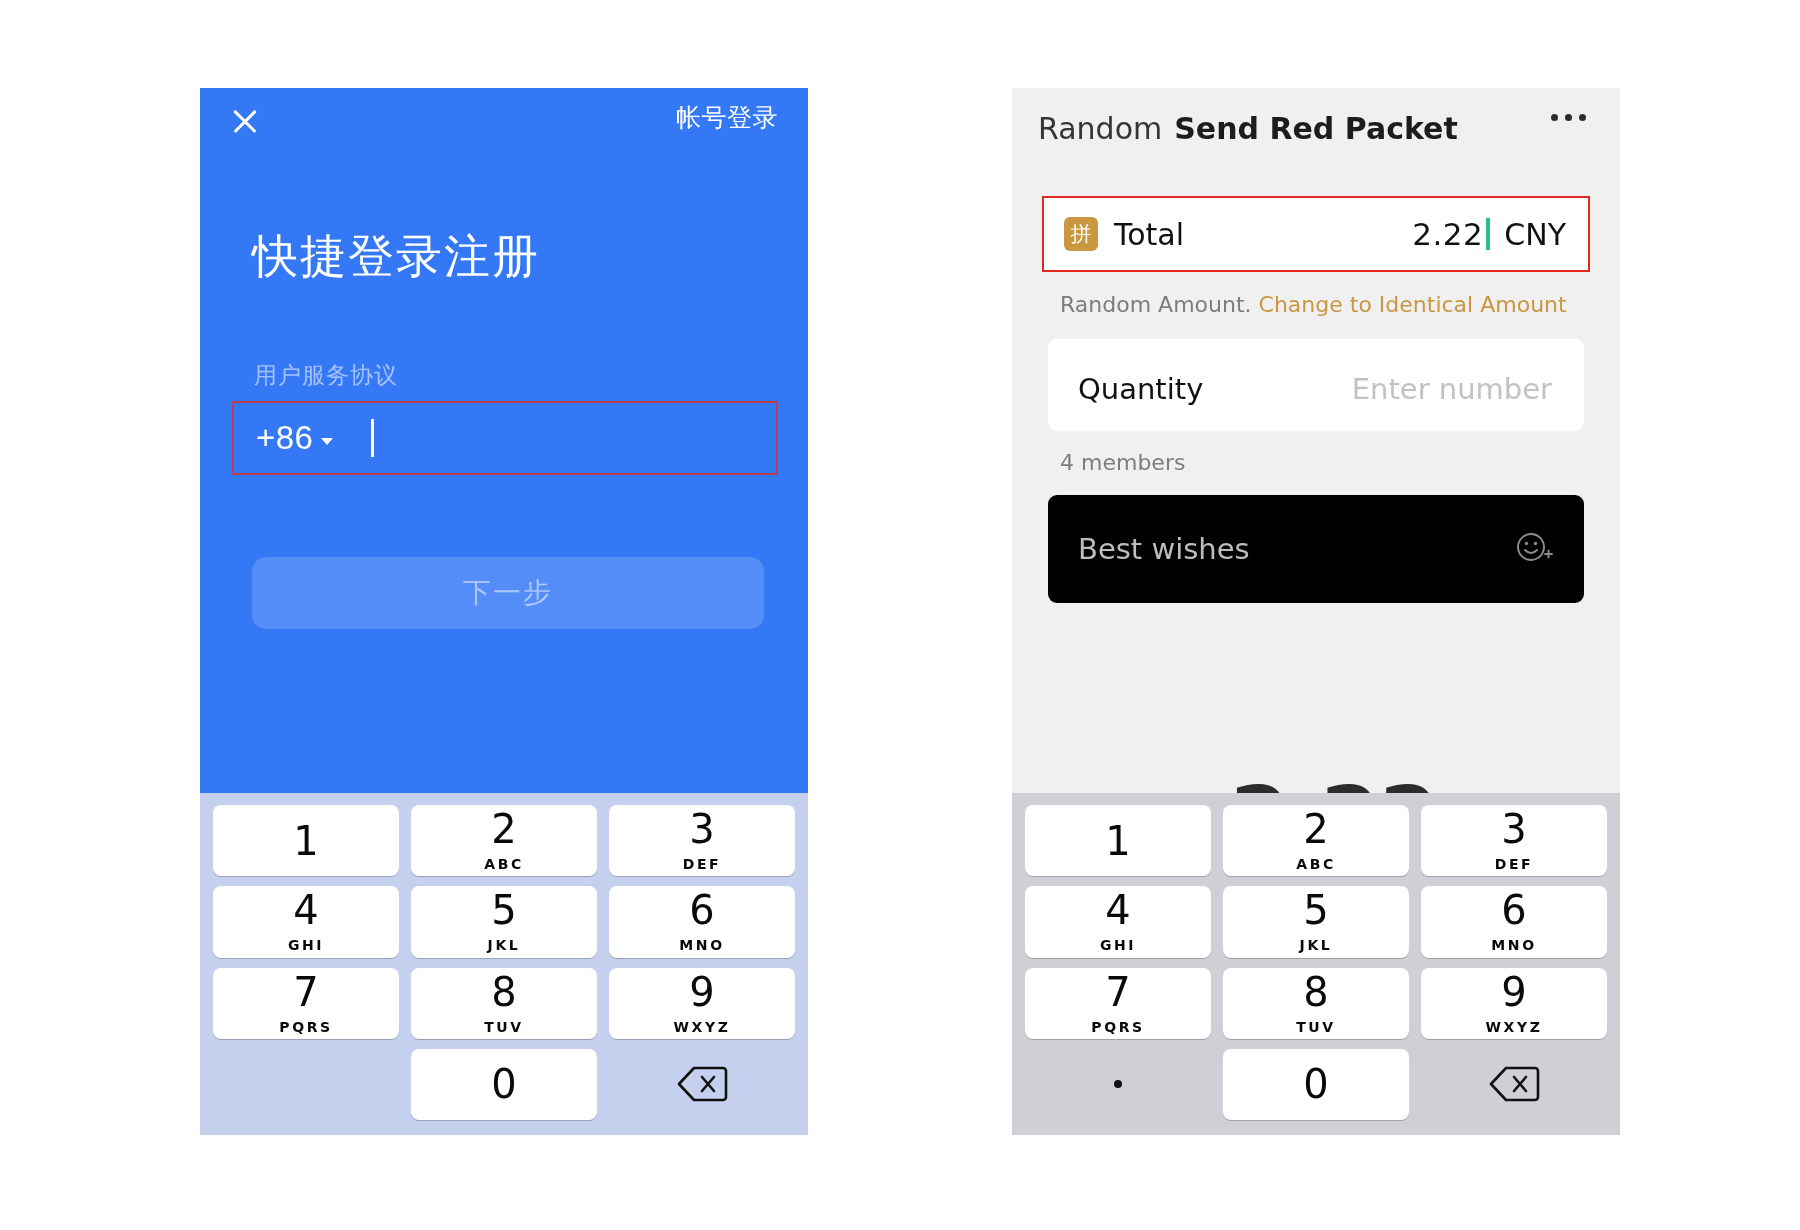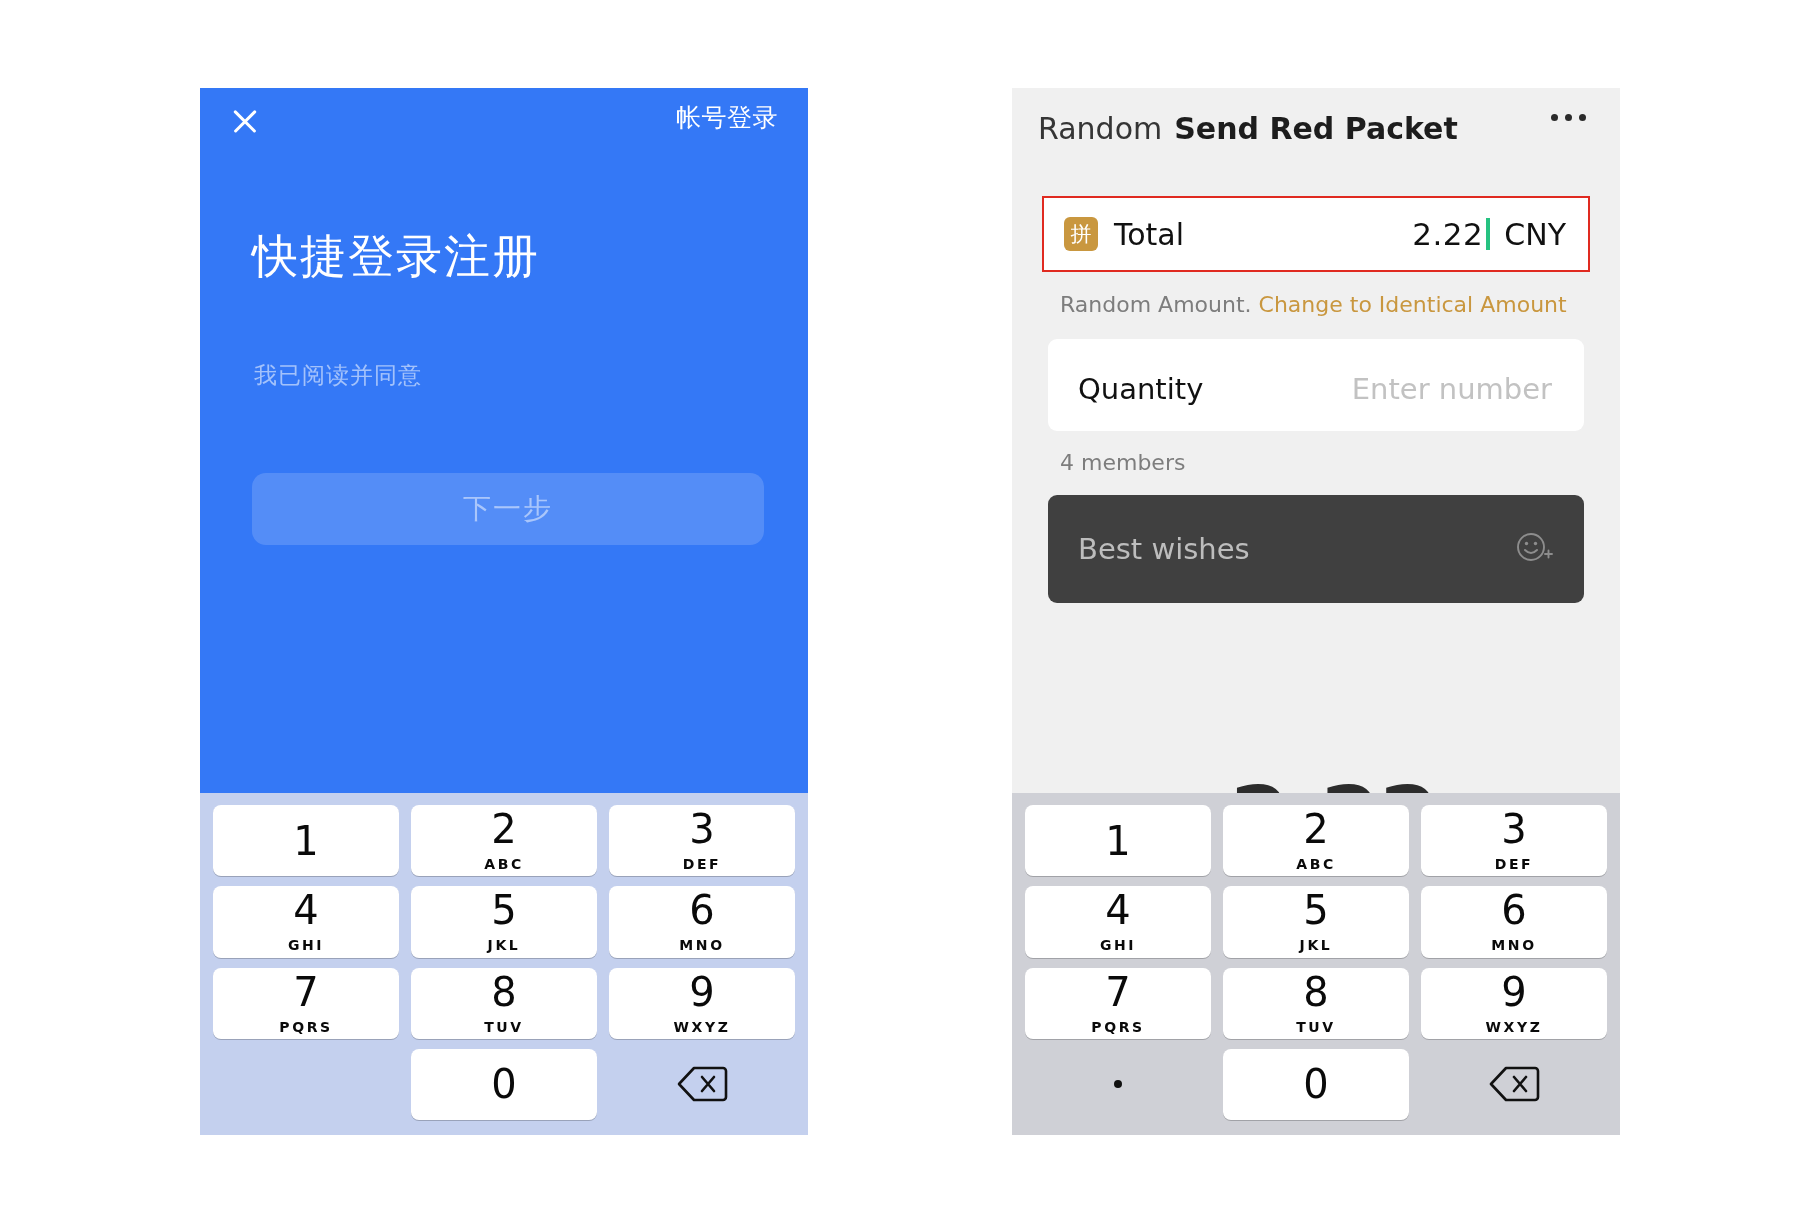--- a/index.html
+++ b/index.html
@@ -185,21 +185,21 @@
     font-size: 29px; color:#c2c2c2;
     font-family:"DejaVu Sans","Liberation Sans",sans-serif;
   }
   .r-members {
     margin: 19px 0 0 48px;
     font-size: 22px; color:#7d7d7d;
     font-family:"DejaVu Sans","Liberation Sans",sans-serif;
   }
   .r-wish {
     margin: 20px 36px 0 36px;
-    background:#404040; border-radius: 9px;
+    background:#000000; border-radius: 9px;
     height: 108px;
     display:flex; align-items:center;
     padding: 0 30px 0 30px;
   }
   .r-wish-ph {
     font-size: 29px; color:#bdbdbd;
     font-family:"DejaVu Sans","Liberation Sans",sans-serif;
   }
   .r-emoji { width:40px;height:40px;position:relative;cursor:pointer; }
 
@@ -256,22 +256,27 @@
 
   <div class="phone-left">
 
     <div class="l-topbar">
       <div class="l-close"></div>
       <div class="l-acct">帐号登录</div>
     </div>
 
     <div class="l-title">快捷登录注册</div>
 
-    <div class="l-fieldlabel">我已阅读并同意</div>
-
+    <div class="l-fieldlabel">用户服务协议</div>
+
+    <div class="l-inputbox">
+      <span class="l-cc">+86</span>
+      <span class="l-ccarrow"></span>
+      <span class="l-caret"></span>
+    </div>
 
 
     <div class="l-next">下一步</div>
 
     <div class="l-keyboard" id="left-keyboard">
         <div class="kb-row">
           <div class="kb-key">
             <span class="kb-num tight">1</span>
           </div>
           <div class="kb-key">

